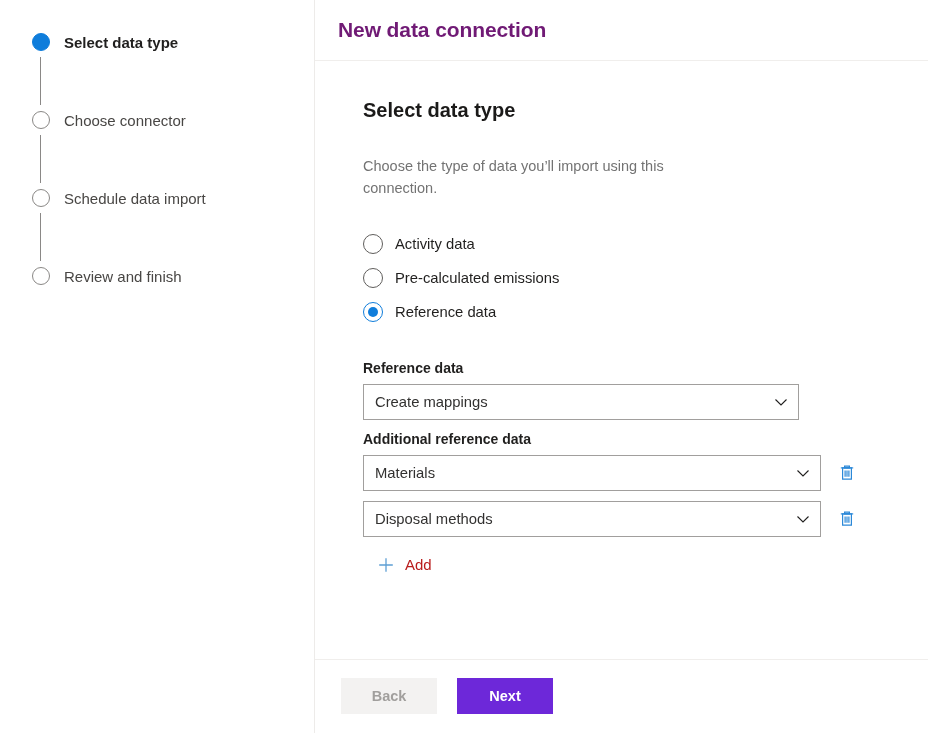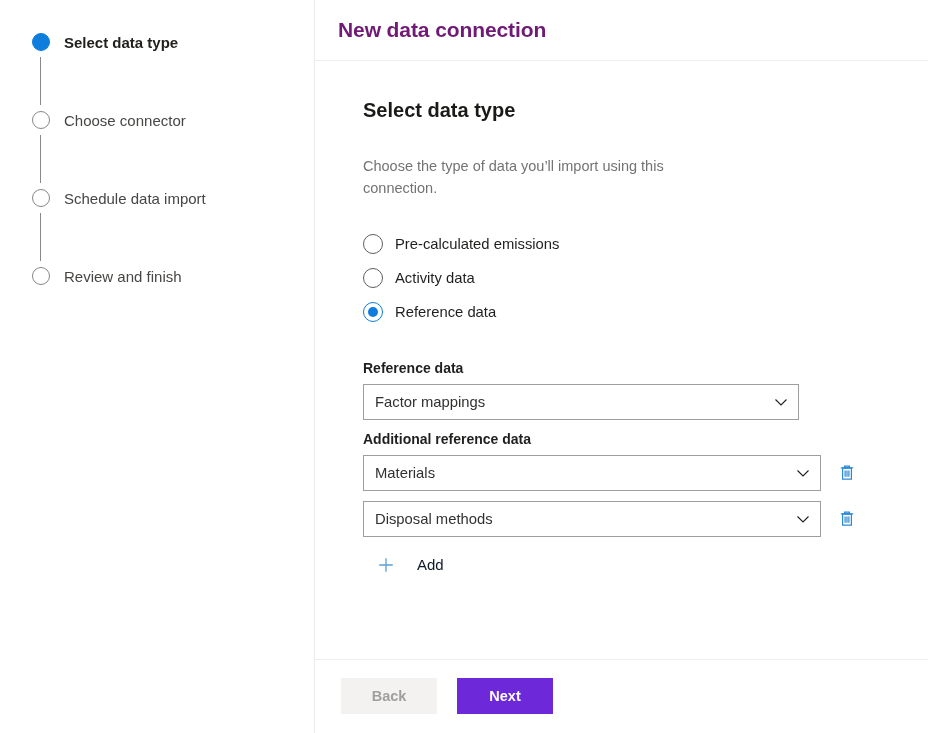--- a/index.html
+++ b/index.html
@@ -242,23 +242,23 @@
     width: 84px;
   }
   .add-plus {
     width: 18px;
     height: 18px;
     flex: 0 0 18px;
     display: block;
   }
   .add-plus svg { display: block; }
   .add-label {
-    margin-left: 22px;
+    margin-left: 10px;
     font-size: 15px;
-    color: #0f172a;
+    color: #b91c1c;
     line-height: 20px;
   }
 
   
   .panel-footer {
     height: 72px;
     box-sizing: border-box;
     display: flex;
     align-items: center;
     padding-left: 26px;
@@ -337,39 +337,39 @@
     <div class="panel-body">
 
       <h2 class="section-heading">Select data type</h2>
 
       <p class="section-desc">Choose the type of data you’ll import using this connection.</p>
 
       <div class="radio-group">
 
         <div class="radio-row">
           <span class="radio-mark off"></span>
-          <span class="radio-label">Pre-calculated emissions</span>
+          <span class="radio-label">Activity data</span>
         </div>
 
         <div class="radio-row">
           <span class="radio-mark off"></span>
-          <span class="radio-label">Activity data</span>
+          <span class="radio-label">Pre-calculated emissions</span>
         </div>
 
         <div class="radio-row">
           <span class="radio-mark on"></span>
           <span class="radio-label">Reference data</span>
         </div>
 
       </div>
 
       <div class="field-label">Reference data</div>
       <div class="field-row">
         <div class="dropdown primary">
-          <span class="dropdown-value">Factor mappings</span>
+          <span class="dropdown-value">Create mappings</span>
           <span class="chevron">
             <svg width="14" height="14" viewBox="0 0 14 14">
               <path d="M1.5 4.5 L7 10 L12.5 4.5" fill="none" stroke="#201f1e" stroke-width="1.1"></path>
             </svg>
           </span>
         </div>
       </div>
 
       <div class="field-label">Additional reference data</div>
 

